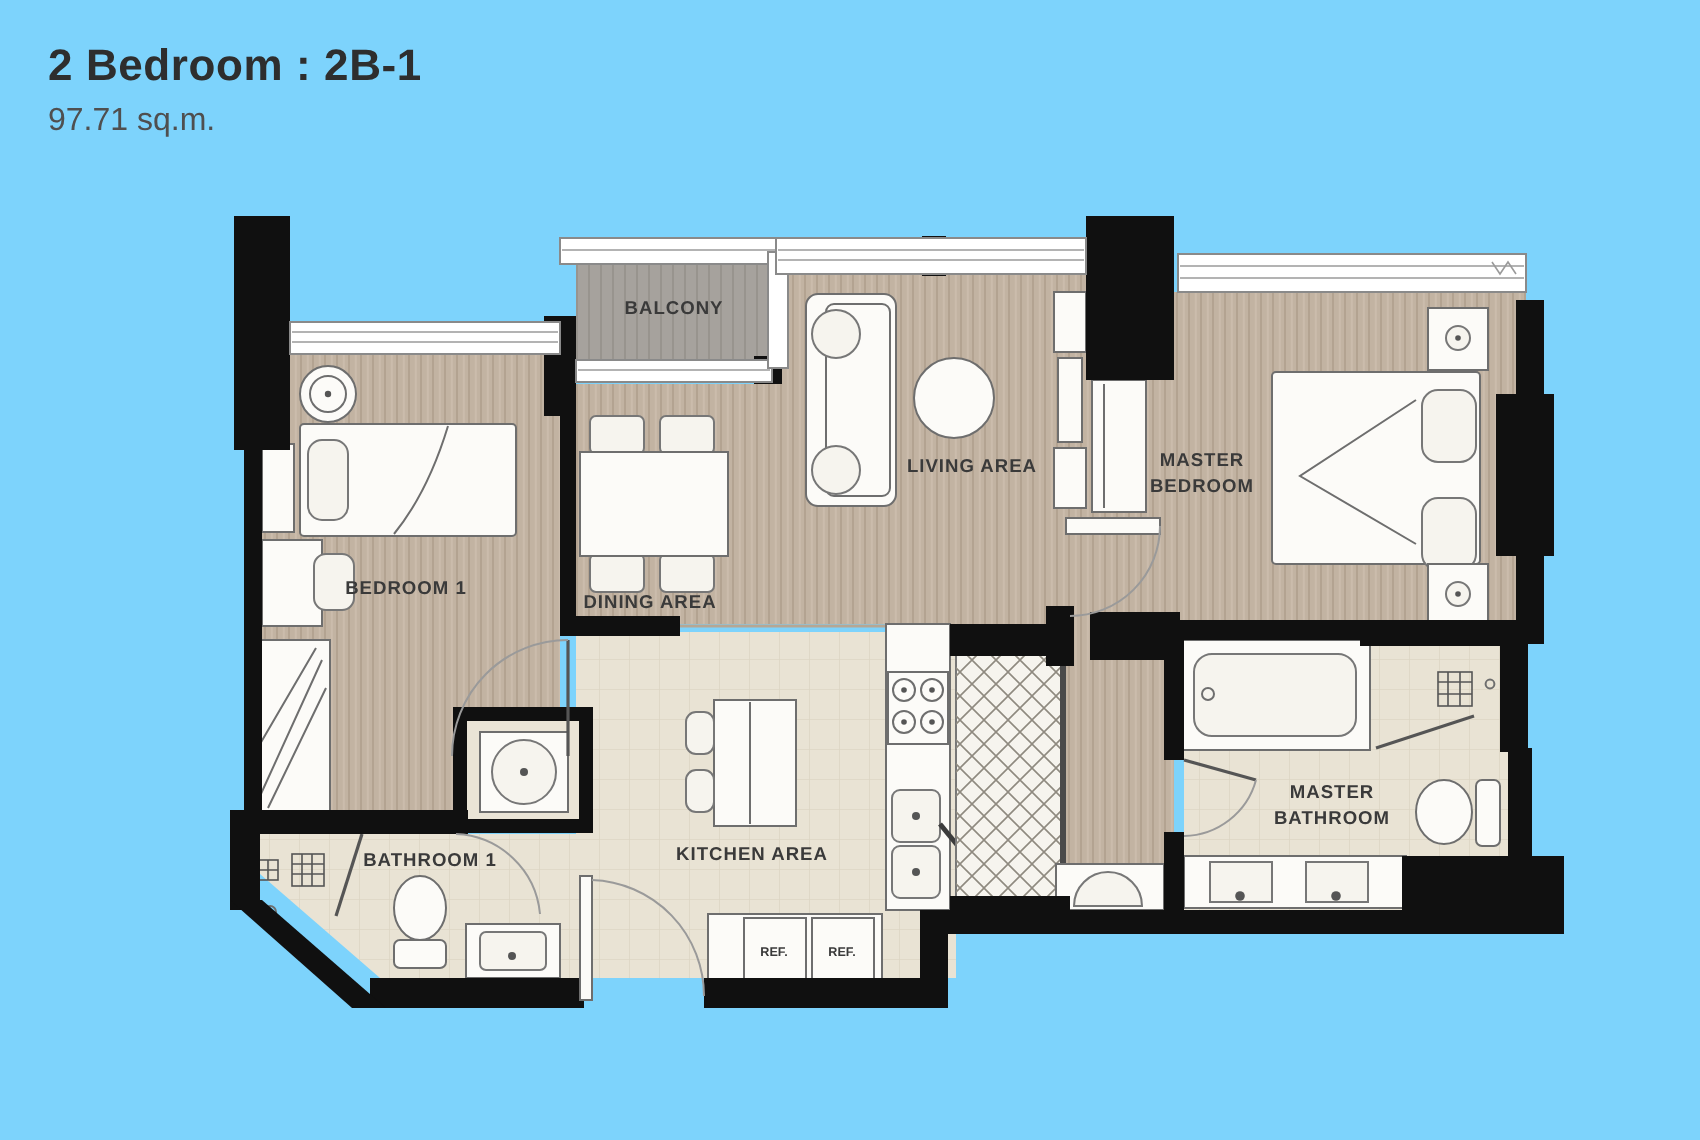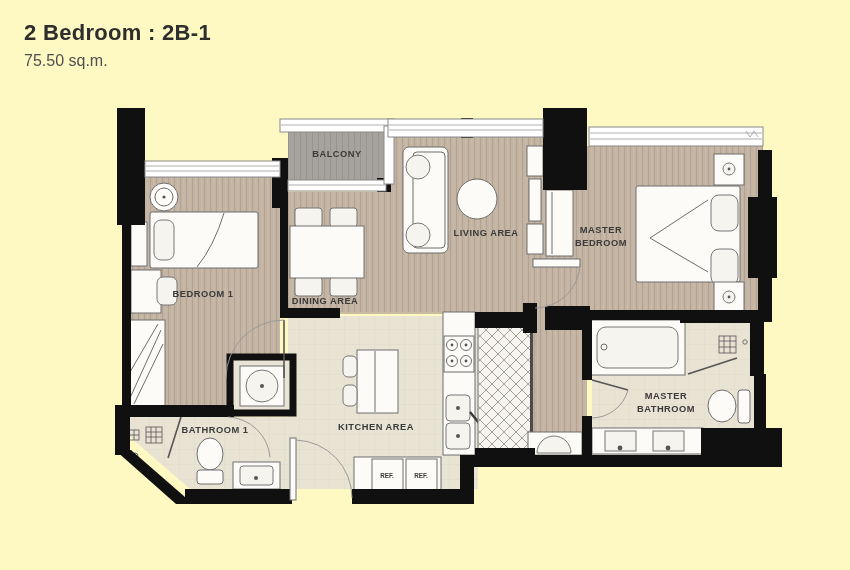--- a/index.html
+++ b/index.html
@@ -1,16 +1,16 @@
 <!DOCTYPE html>
 <html><head>
 <meta charset="utf-8">
 <style>
   html,body{margin:0;padding:0;background:#ffffff;}
-  .stage{position:relative;width:850px;height:570px;background:#fef9c3;overflow:hidden;
+  .stage{position:relative;width:850px;height:570px;background:#7dd3fc;overflow:hidden;
          font-family:"Liberation Sans",sans-serif;}
   .hdr{position:absolute;left:24px;top:20px;}
   .title{font-size:22px;font-weight:bold;color:#2e2e2e;letter-spacing:.3px;}
   .subtitle{font-size:16px;color:#4f4f4f;margin-top:6px;}
   .note{position:absolute;left:24px;top:528px;font-size:13px;color:#3d3d3d;
         font-family:"DejaVu Sans","Liberation Sans",sans-serif;}
   svg{position:absolute;left:0;top:0;display:block;}
   .wall{fill:#101010;stroke:none;}
   .band{fill:#ffffff;stroke:#8a8a8a;stroke-width:1;}
   .bandline{stroke:#9a9a9a;stroke-width:.8;fill:none;}
@@ -25,21 +25,21 @@
   .lblsm{fill:#3a3a3a;font-family:"Liberation Sans",sans-serif;font-size:6.3px;
        font-weight:bold;letter-spacing:0;text-anchor:middle;}
 </style>
 </head>
 <body>
 
 <div class="stage">
 
   <div class="hdr">
     <div class="title">2 Bedroom : 2B-1</div>
-    <div class="subtitle">75.50 sq.m.</div>
+    <div class="subtitle">97.71 sq.m.</div>
   </div>
 
   <svg width="850" height="570" viewBox="0 0 850 570">
     <defs>
       <pattern id="wood" width="6" height="90" patternUnits="userSpaceOnUse">
         <rect width="6" height="90" fill="#c2b3a2"></rect>
         <rect x="0" width="1" height="90" fill="#b3a391"></rect>
         <rect x="3.4" width="1" height="90" fill="#cbbcac"></rect>
       </pattern>
       <pattern id="gravel" width="6" height="90" patternUnits="userSpaceOnUse">

